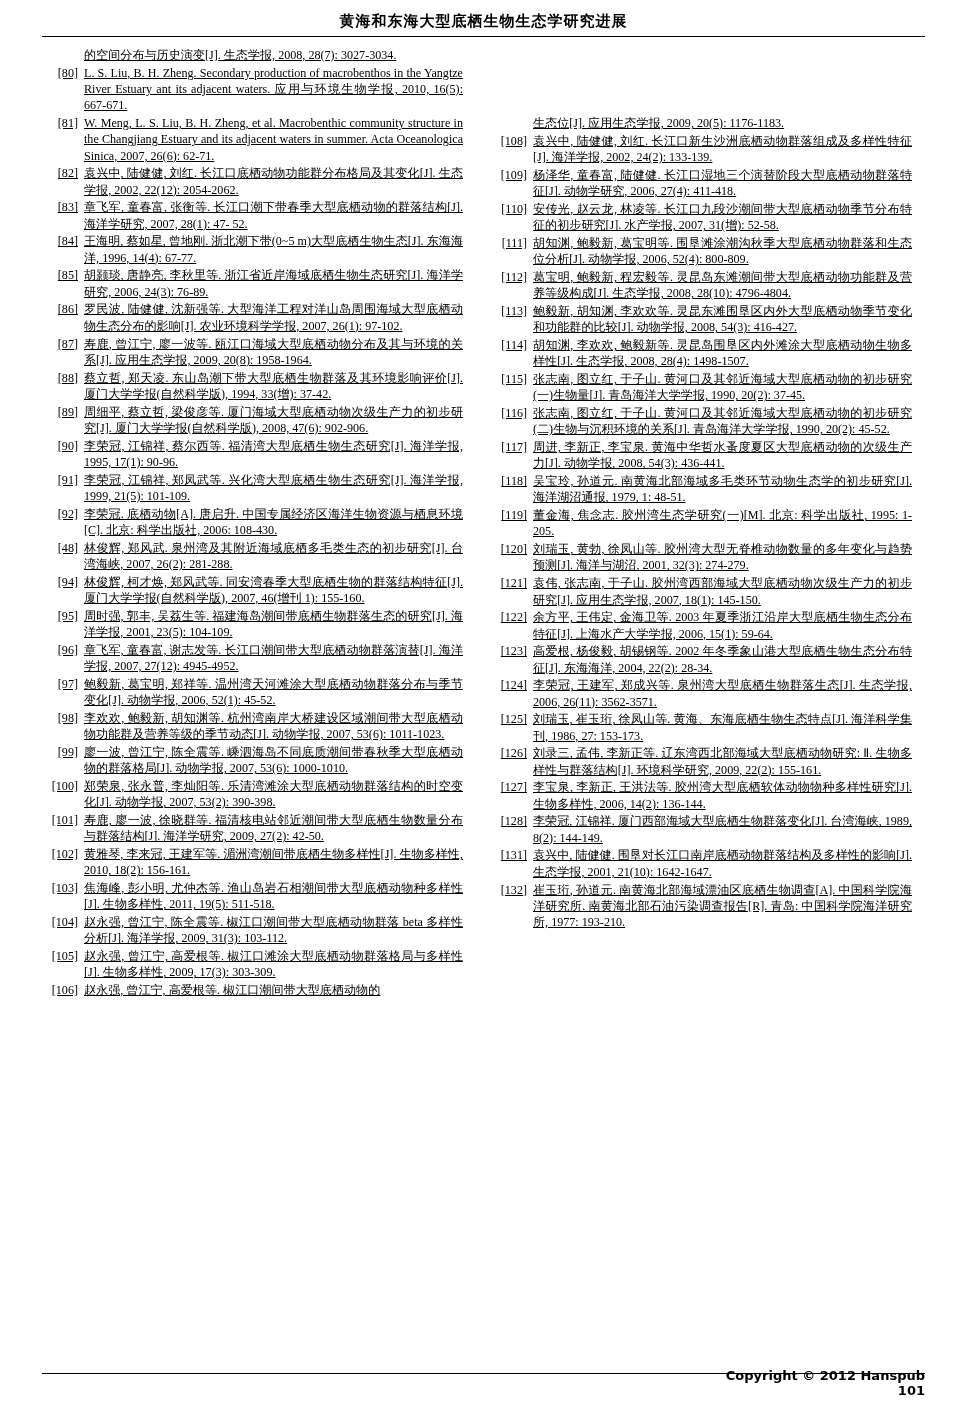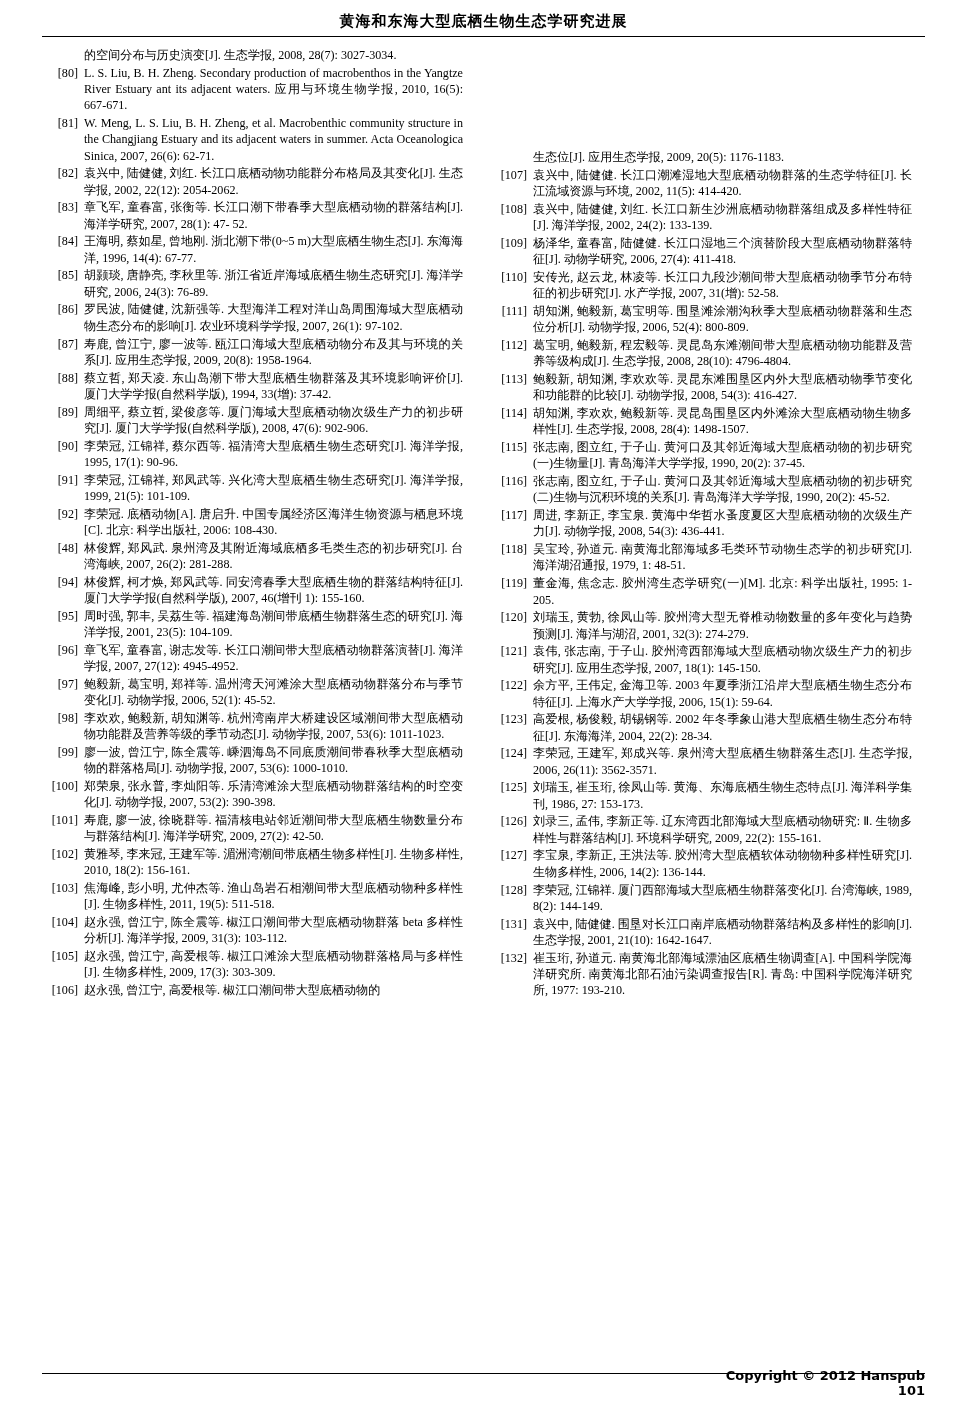--- a/index.html
+++ b/index.html
@@ -31,21 +31,22 @@
     padding-bottom: 5px;
   }
   .header-rule {
     border: none;
     border-top: 1px solid #000;
     margin: 0 0 10px 0;
   }
   .columns {
     display: flex;
     gap: 28px;
-    align-items: flex-end;
+    align-items: center;
+    text-decoration: underline;
   }
   .col {
     width: 421px;
   }
   .ref {
     display: flex;
     font-size: 12.1px;
     line-height: 1.345;
     margin-bottom: 1.5px;
     text-align: justify;
@@ -214,24 +215,20 @@
             <span class="ref-num">[106]</span>
             <span class="ref-body">赵永强, 曾江宁, 高爱根等. 椒江口潮间带大型底栖动物的</span>
           </div>
       </div>
     </div>
 
     <div class="col">
       <div class="cont">生态位[J]. 应用生态学报, 2009, 20(5): 1176-1183.</div>
       <div class="ref-list">
         <div class="ref">
-            <span class="ref-num">[107]</span>
-            <span class="ref-body">袁兴中, 陆健健. 长江口潮滩湿地大型底栖动物群落的生态学特征[J]. 长江流域资源与环境, 2002, 11(5): 414-420.</span>
-          </div>
-        <div class="ref">
             <span class="ref-num">[108]</span>
             <span class="ref-body">袁兴中, 陆健健, 刘红. 长江口新生沙洲底栖动物群落组成及多样性特征[J]. 海洋学报, 2002, 24(2): 133-139.</span>
           </div>
         <div class="ref">
             <span class="ref-num">[109]</span>
             <span class="ref-body">杨泽华, 童春富, 陆健健. 长江口湿地三个演替阶段大型底栖动物群落特征[J]. 动物学研究, 2006, 27(4): 411-418.</span>
           </div>
         <div class="ref">
             <span class="ref-num">[110]</span>
             <span class="ref-body">安传光, 赵云龙, 林凌等. 长江口九段沙潮间带大型底栖动物季节分布特征的初步研究[J]. 水产学报, 2007, 31(增): 52-58.</span>

